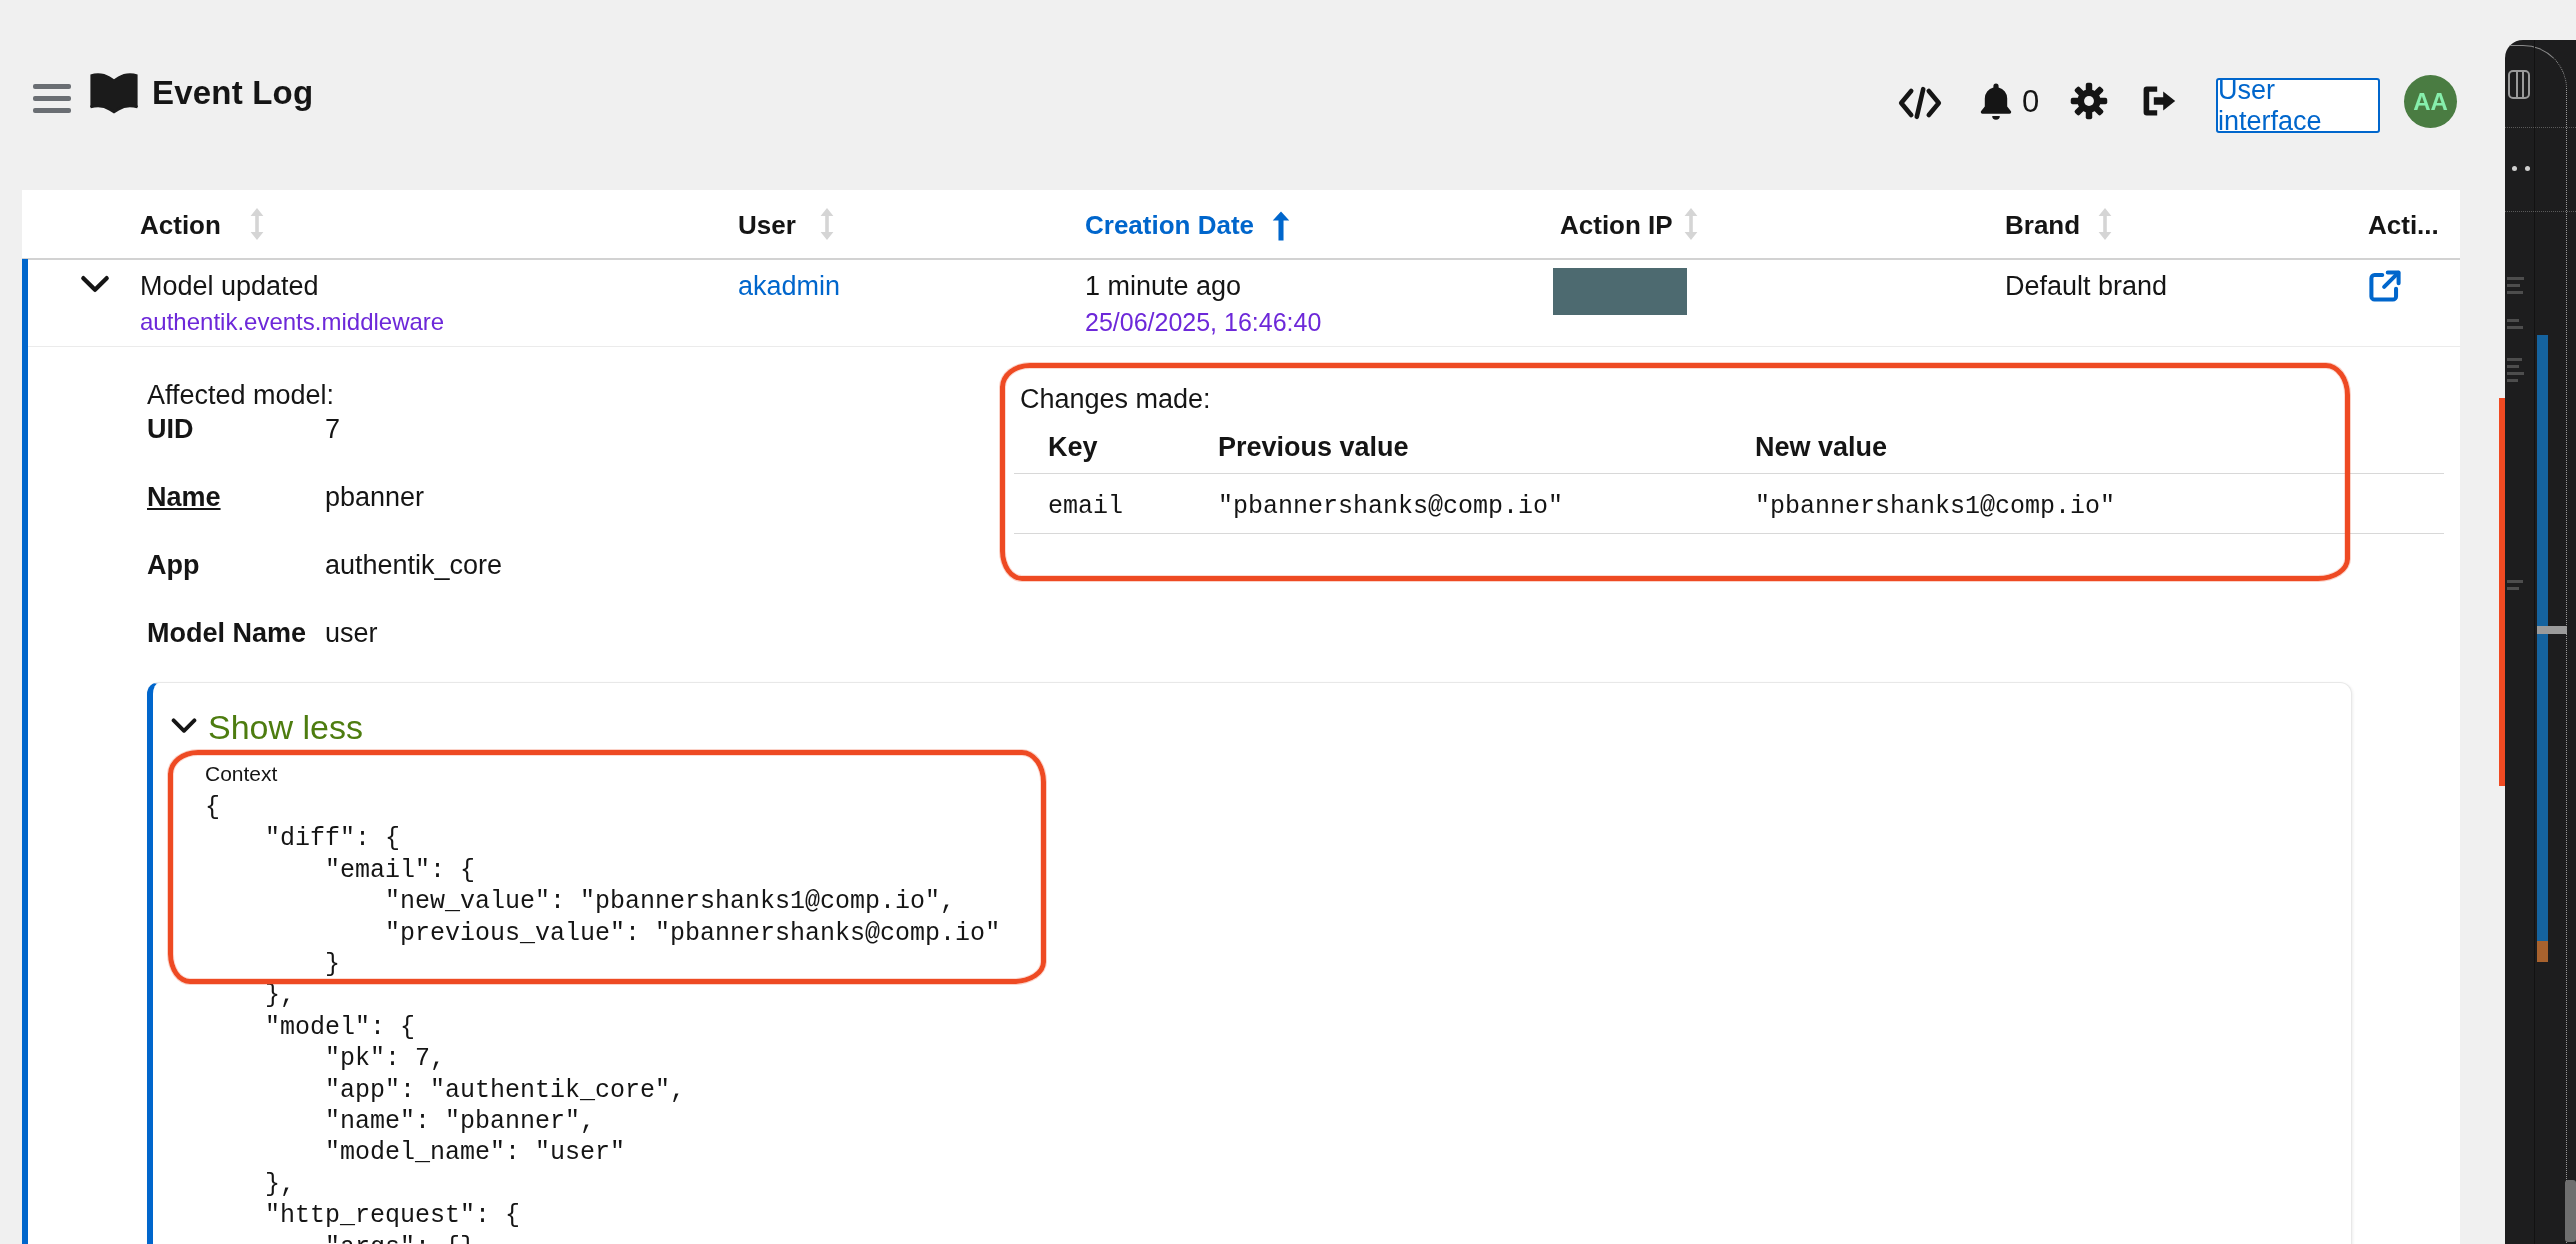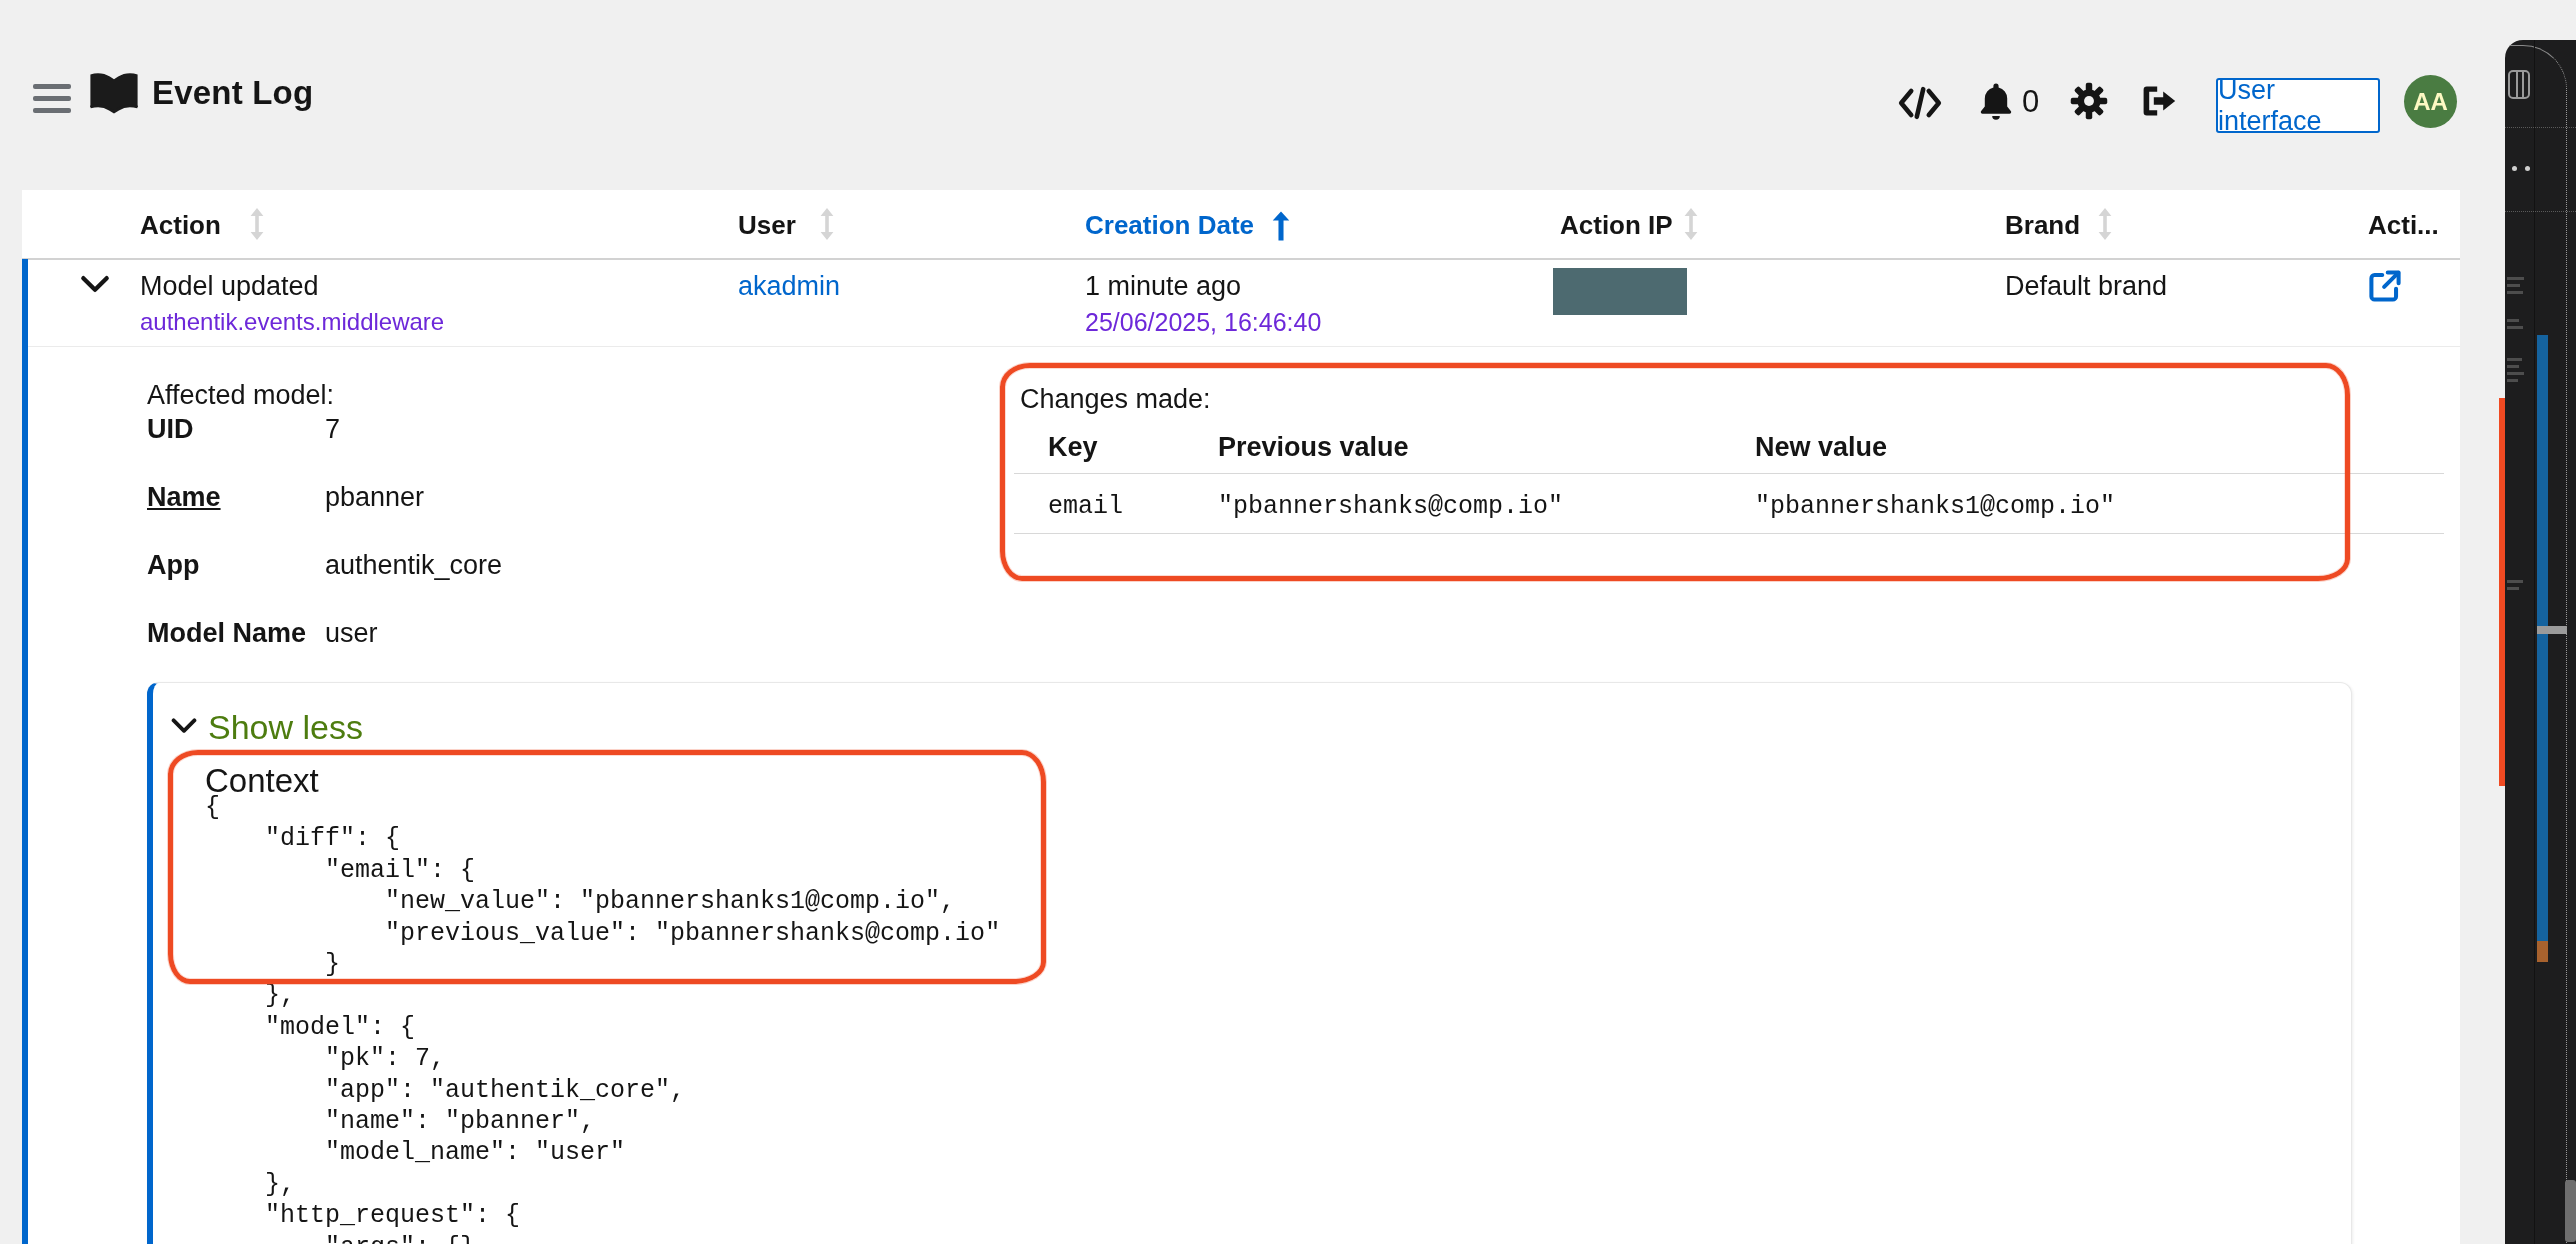--- a/index.html
+++ b/index.html
@@ -24,21 +24,21 @@
   .hicon{position:absolute;cursor:pointer;}
   .notif-count{position:absolute;left:2022px;top:44px;font-size:31px;color:#151515;}
   .ui-btn{
     position:absolute;left:2216px;top:38px;width:164px;height:55px;
     background:#fff;border:2px solid #0066cc;border-radius:3px;
     color:#0066cc;font-size:27px;font-family:"Liberation Sans",sans-serif;
     display:flex;align-items:center;justify-content:center;cursor:pointer;box-sizing:border-box;
   }
   .avatar{
     position:absolute;left:2404px;top:35px;width:53px;height:53px;border-radius:50%;
-    background:#4a7c42;color:#fef9c3;font-size:24px;font-weight:700;
+    background:#4a7c42;color:#86efac;font-size:24px;font-weight:700;
     display:flex;align-items:center;justify-content:center;cursor:pointer;
   }
 
   
   .panel{position:absolute;left:22px;top:150px;width:2438px;bottom:0;background:#fff;}
   .th{position:absolute;top:170px;font-size:26px;font-weight:700;color:#151515;white-space:nowrap;}
   .th.sorted{color:#0066cc;}
   .sort-ic{position:absolute;top:168px;width:18px;height:32px;}
   .hdr-divider{position:absolute;left:22px;top:218px;width:2438px;height:2px;background:#d2d2d2;}
 
@@ -58,21 +58,21 @@
   .chg-divider{position:absolute;left:1014px;width:1430px;height:1px;background:#d8d8d8;}
 
   
   .subpanel{
     position:absolute;left:147px;top:642px;width:2205px;height:620px;
     background:#fff;border:1px solid #e8e8e8;border-left:6px solid #0066cc;
     border-radius:12px;box-shadow:1px 1px 3px rgba(0,0,0,0.07);box-sizing:border-box;
   }
   .showless{position:absolute;left:208px;top:668px;font-size:34px;color:#4d7c0f;cursor:pointer;}
   .showless-caret{position:absolute;left:171px;top:678px;width:26px;height:16px;cursor:pointer;}
-  .ctx-label{position:absolute;left:205px;top:722px;font-size:33px;color:#151515;}
+  .ctx-label{position:absolute;left:205px;top:722px;font-size:21px;color:#151515;}
   .code{
     position:absolute;left:205px;top:752px;margin:0;
     font-family:"Liberation Mono","DejaVu Sans Mono",monospace;
     font-size:25px;line-height:31.4px;color:#151515;white-space:pre;
   }
 
   
   .annot{
     position:absolute;border:5px solid #ee4a23;
     border-radius:30px 24px 32px 22px / 24px 32px 22px 30px;

